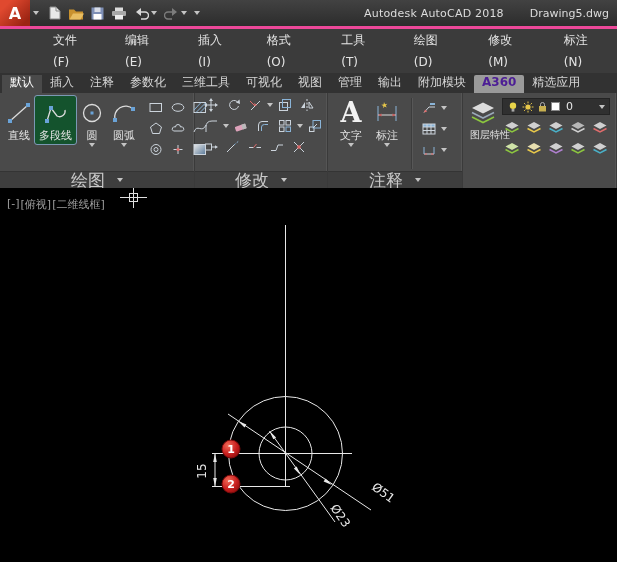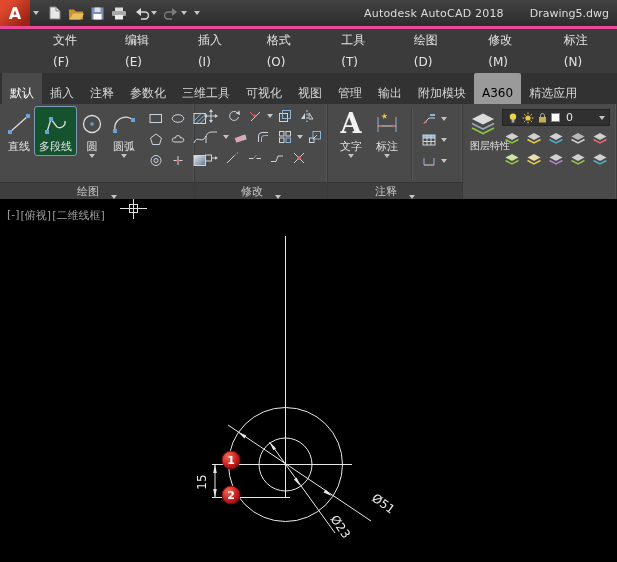--- a/index.html
+++ b/index.html
@@ -15,29 +15,29 @@
   .qbtn{display:flex;align-items:center;gap:2px;cursor:default;}
   .title-app{margin-left:auto;letter-spacing:.2px;}
   .title-doc{margin-left:26px;margin-right:8px;}
 
   
   .menubar{flex:0 0 22px;background:#3b3b3b;border-top:3px solid #ec4899;display:flex;align-items:flex-end;color:#e4e4e4;font-size:12px;padding-left:42px;gap:10px;}
   .menu-item{padding:0 11px;line-height:22px;}
 
   
   .tabbar{flex:0 0 20px;background:#323232;display:flex;align-items:flex-end;color:#d6d6d6;font-size:12px;padding-left:2px;}
-  .tab{padding:13px 8px 3px;line-height:15px;}
+  .tab{padding:0 8px 3px;line-height:15px;}
   .tab.active{background:#4a4a4a;color:#fff;}
-  .tab.lit{background:#9a9a9a;color:#000000;border-radius:2px 2px 0 0;}
+  .tab.lit{background:#9a9a9a;color:#4c1d95;border-radius:2px 2px 0 0;font-weight:bold;}
 
   
   .ribbon-row{flex:0 0 95px;background:#4a4a4a;display:flex;}
   .panel{display:flex;flex-direction:column;border-right:1px solid #3a3a3a;box-shadow:inset -1px 0 0 #555;}
   .panel-body{flex:1;display:flex;align-items:flex-start;padding:3px 2px 0 3px;}
-  .panel-footer{height:17px;background:#3e3e3e;border-top:1px solid #343434;display:flex;align-items:flex-end;justify-content:center;gap:12px;color:#c9c9c9;font-size:11px;}
+  .panel-footer{height:17px;background:#3e3e3e;border-top:1px solid #343434;display:flex;align-items:center;justify-content:center;gap:12px;color:#c9c9c9;font-size:17px;}
   .tool-lg{display:flex;flex-direction:column;align-items:center;gap:1px;padding:2px 4px;color:#e3e3e3;font-size:11px;border-radius:2px;}
   .tool-lg .ticon{height:30px;display:flex;align-items:center;justify-content:center;}
   .tool-lg.selected{background:#14532d;outline:1px solid #7b98b4;}
   .tlabel{line-height:13px;white-space:nowrap;}
   .vsep{width:1px;align-self:stretch;background:#3c3c3c;box-shadow:1px 0 0 #575757;margin:2px 3px;}
   .minigrid{display:flex;flex-direction:column;gap:3px;padding-top:2px;}
   .minirow{display:flex;align-items:center;gap:2px;}
   .mi{width:20px;height:18px;display:flex;align-items:center;justify-content:center;border-radius:2px;}
   .bigA{font-size:27px;line-height:28px;color:#f2f2f2;font-weight:bold;font-family:"DejaVu Serif","Liberation Serif",serif;}
   .anno-col{display:flex;flex-direction:column;gap:3px;padding-top:3px;}

